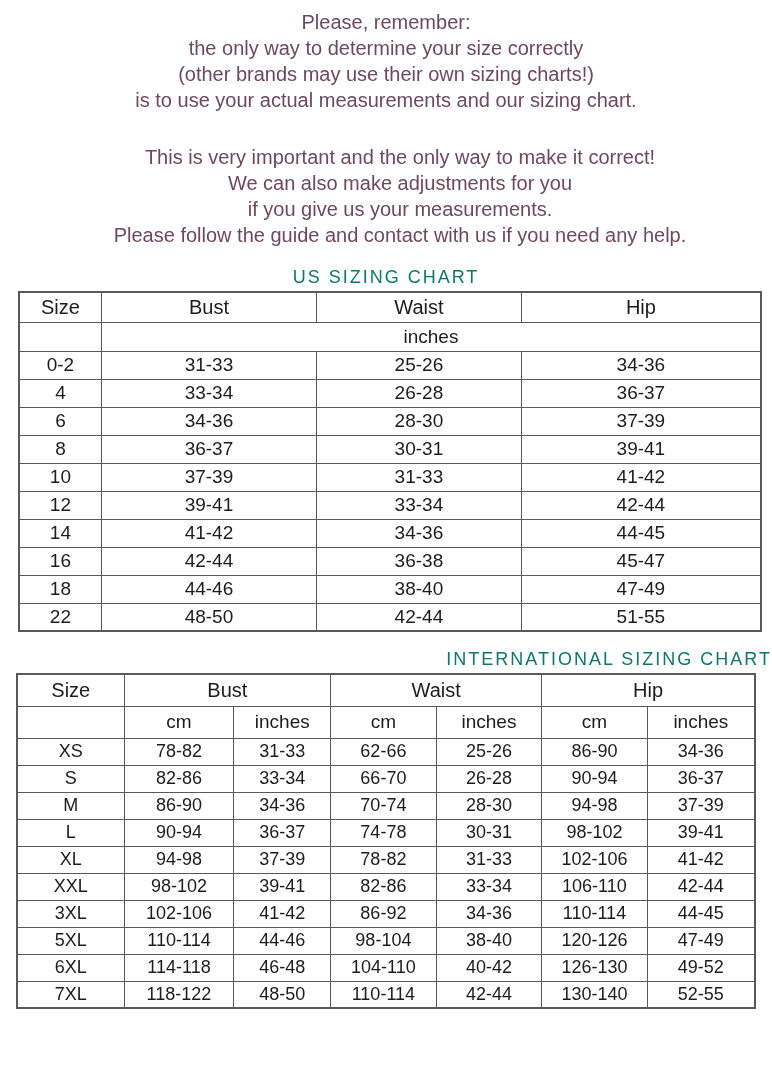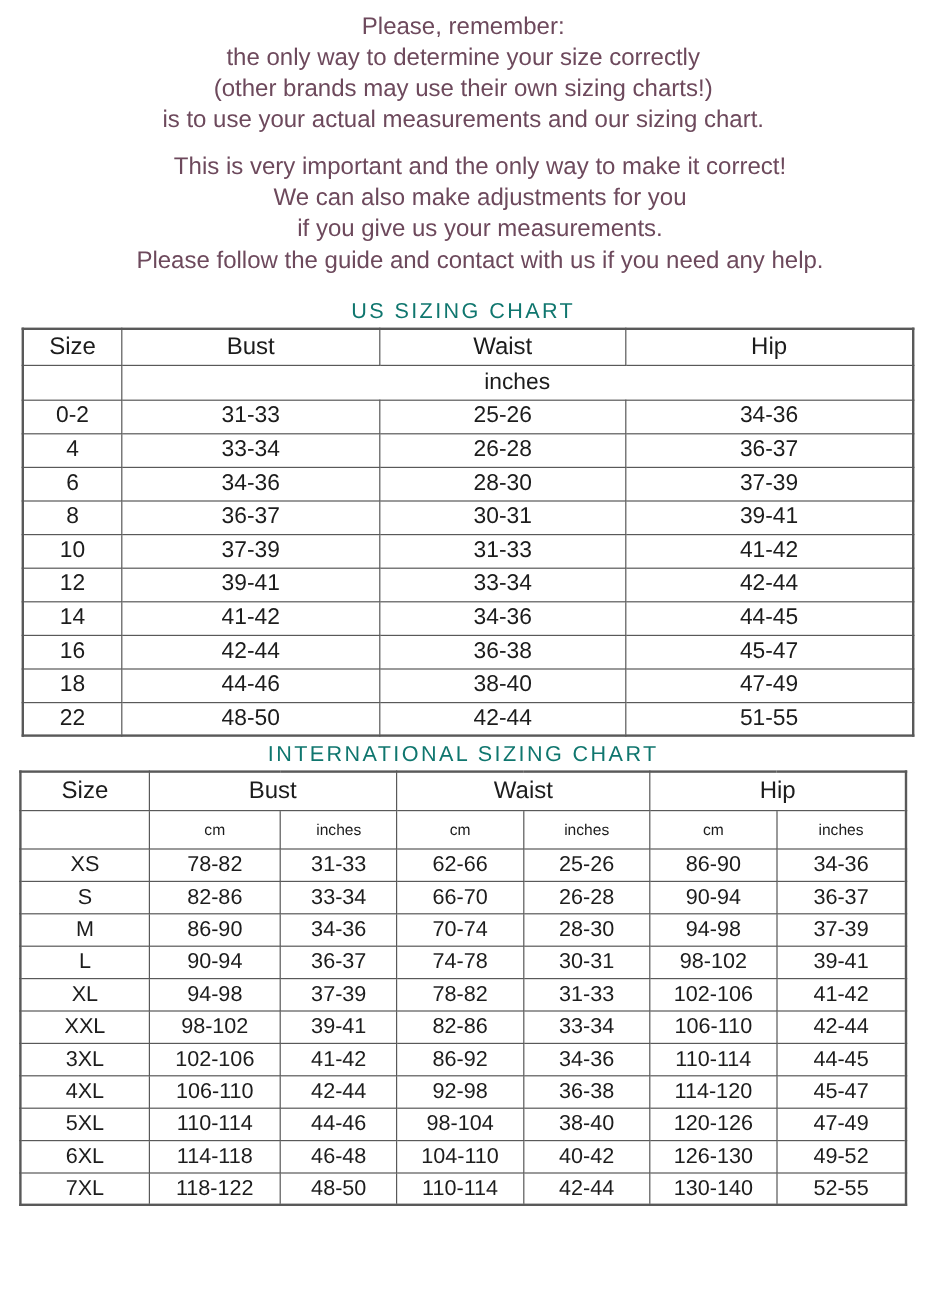--- a/index.html
+++ b/index.html
@@ -19,31 +19,31 @@
   .page { width: 772px; height: 996px; position: relative; }
 
   .intro {
     text-align: center;
     color: var(--intro-color);
     font-size: 20px;
     line-height: 26px;
     font-weight: 400;
   }
   .intro-1 { padding-top: 9px; }
-  .intro-2 { margin-top: 13px; padding-left: 28px; }
+  .intro-2 { margin-top: 31px; padding-left: 28px; }
 
   .chart-title {
     text-align: center;
     font-size: 18px;
     letter-spacing: 2px;
     color: #0f766e;
     font-weight: 400;
   }
   .us-title   { margin-top: 19px; margin-bottom: 3px; }
-  .intl-title { margin-top: 4px;  margin-bottom: 3px; }
+  .intl-title { margin-top: 17px;  margin-bottom: 3px; text-align: right; }
 
   table {
     border-collapse: collapse;
     table-layout: fixed;
     color: var(--table-text);
   }
   .us-table {
     margin-left: 18px;
     width: 744px;
   }
@@ -60,21 +60,21 @@
     white-space: nowrap;
   }
   .us-table    { border: 2px solid var(--border-col); }
   .intl-table  { border: 2px solid var(--border-col); }
 
   .us-table th   { height: 30px; font-size: 20px; }
   .us-table thead td { height: 29px; font-size: 19px; }
   .us-table tbody td { height: 28px; font-size: 19px; }
 
   .intl-table th { height: 32px; font-size: 20px; }
-  .intl-table thead td { height: 32px; font-size: 13px; }
+  .intl-table thead td { height: 32px; font-size: 19px; }
   .intl-table tbody td { height: 27px; font-size: 18px; }
 </style>
 </head>
 <body>
 
 <div class="page">
 
   <div class="intro intro-1">
     <div>Please, remember:</div>
     <div>the only way to determine your size correctly</div>
@@ -261,29 +261,20 @@
         <tr>
           <td>3XL</td>
           <td>102-106</td>
           <td>41-42</td>
           <td>86-92</td>
           <td>34-36</td>
           <td>110-114</td>
           <td>44-45</td>
         </tr>
         <tr>
-          <td>4XL</td>
-          <td>106-110</td>
-          <td>42-44</td>
-          <td>92-98</td>
-          <td>36-38</td>
-          <td>114-120</td>
-          <td>45-47</td>
-        </tr>
-        <tr>
           <td>5XL</td>
           <td>110-114</td>
           <td>44-46</td>
           <td>98-104</td>
           <td>38-40</td>
           <td>120-126</td>
           <td>47-49</td>
         </tr>
         <tr>
           <td>6XL</td>

